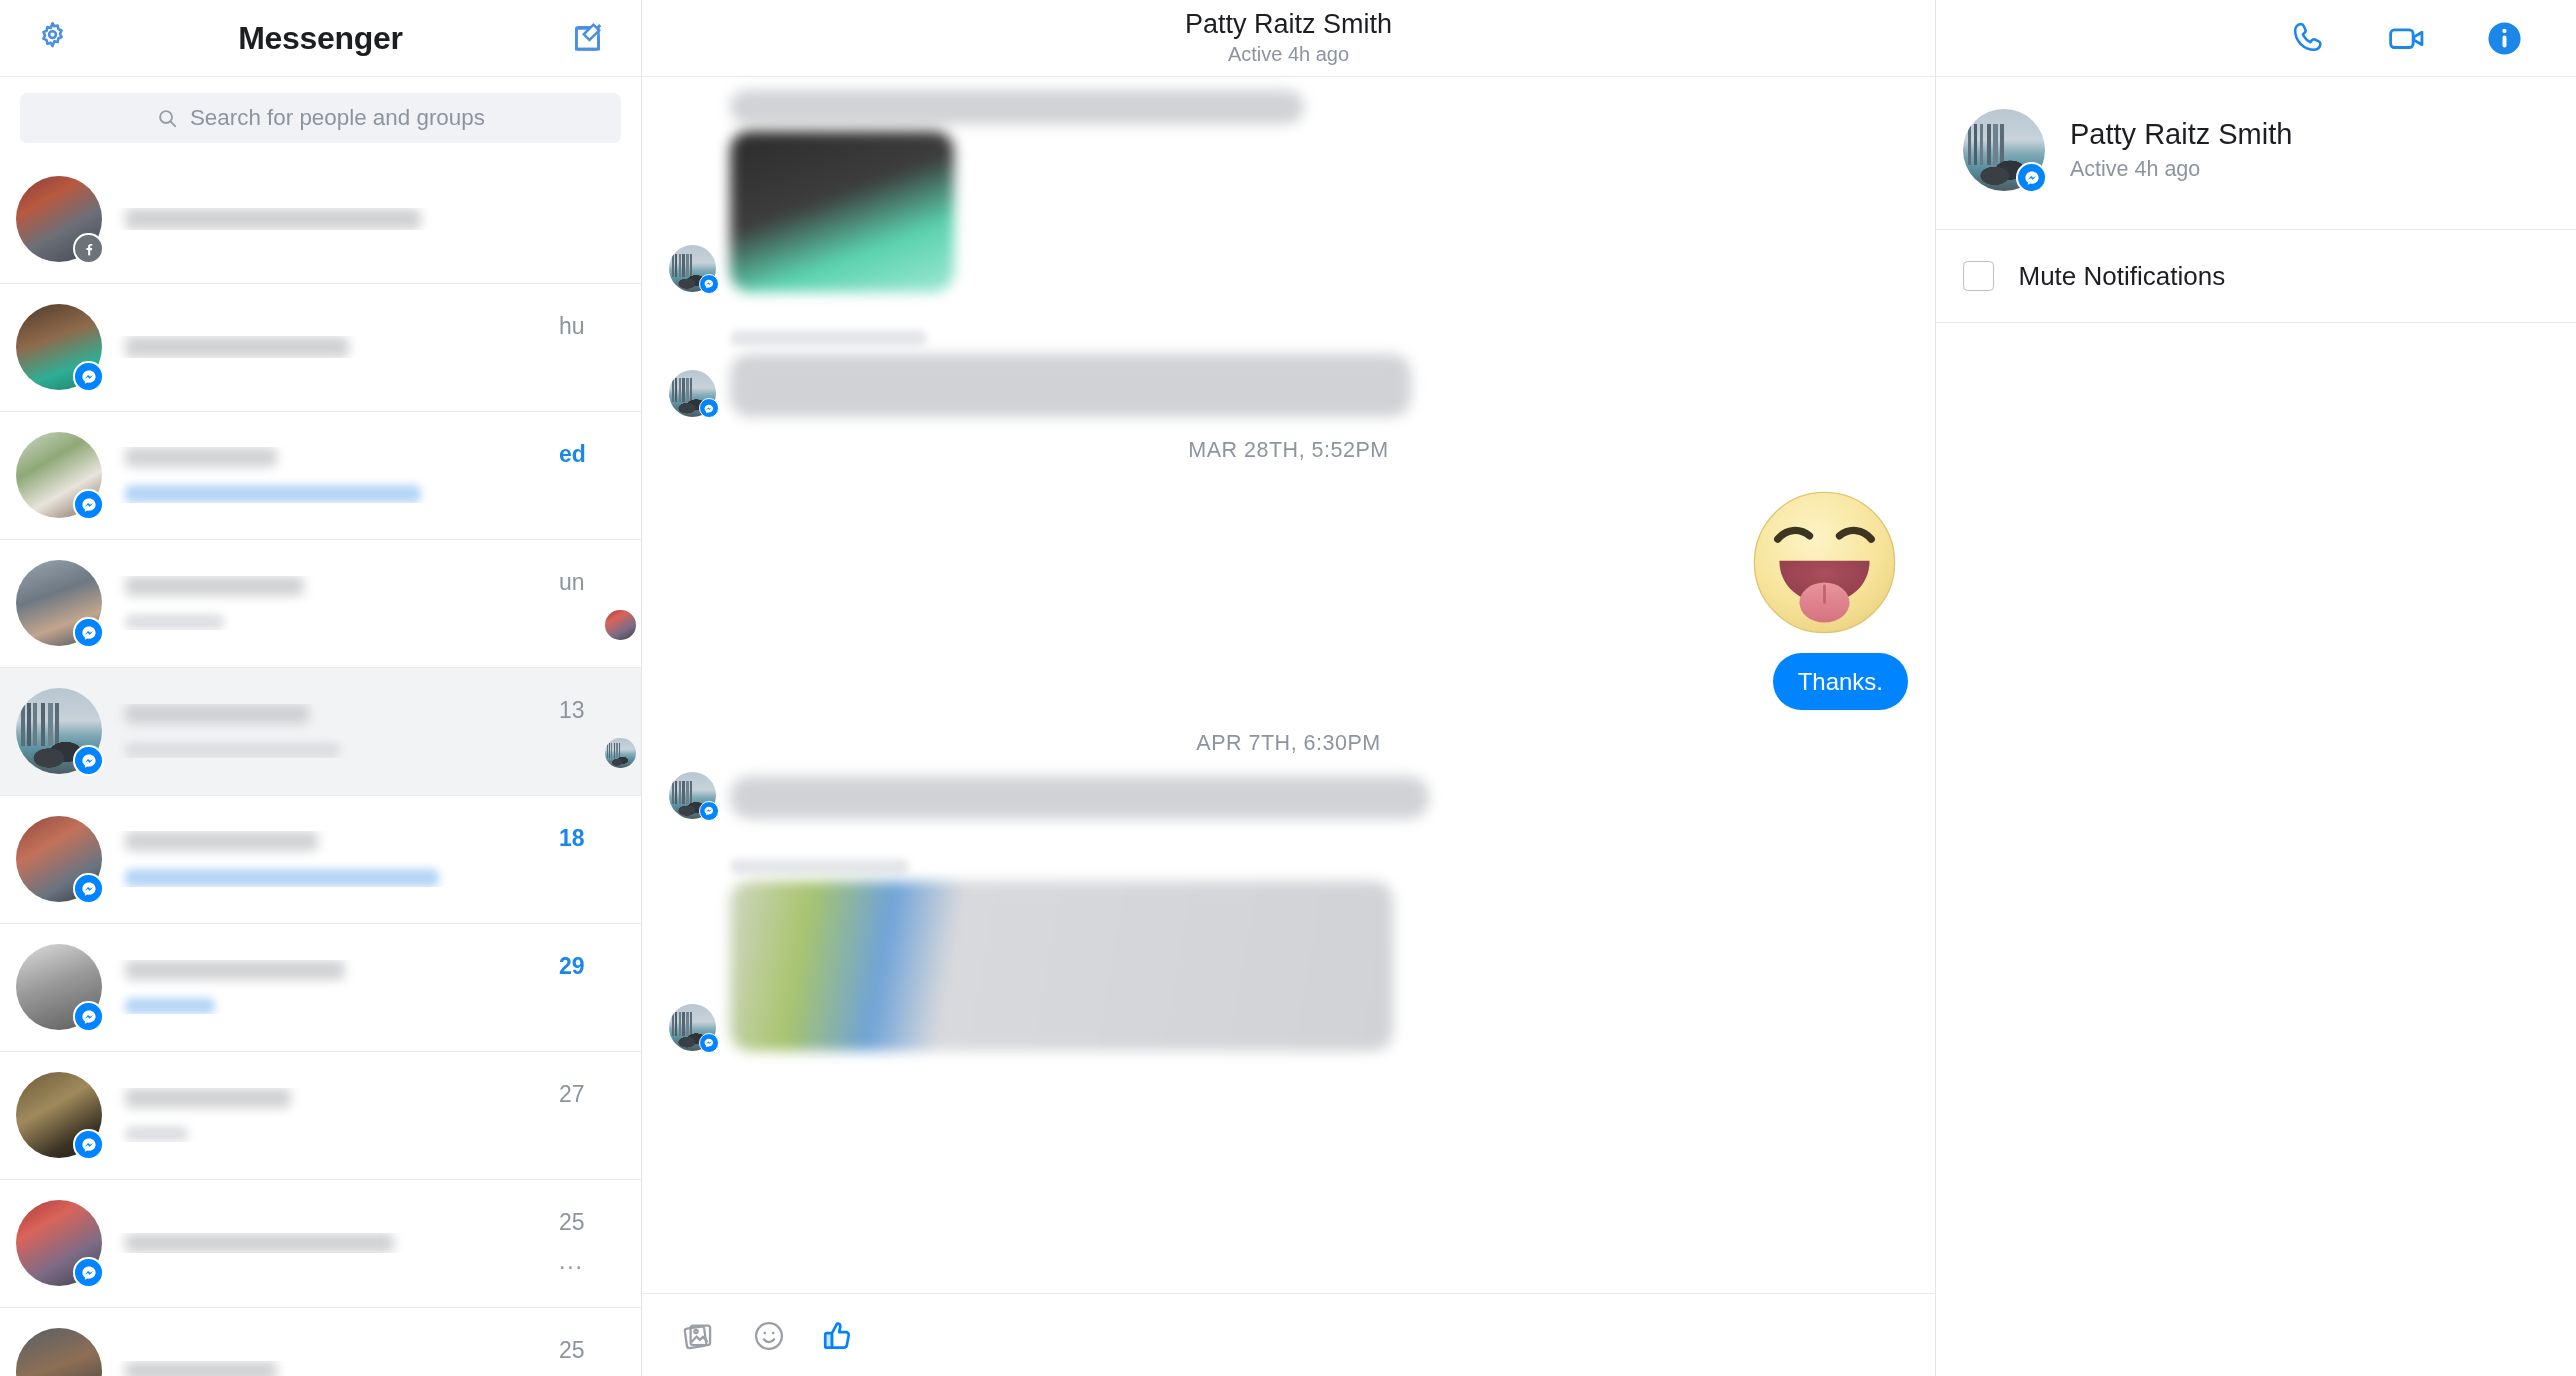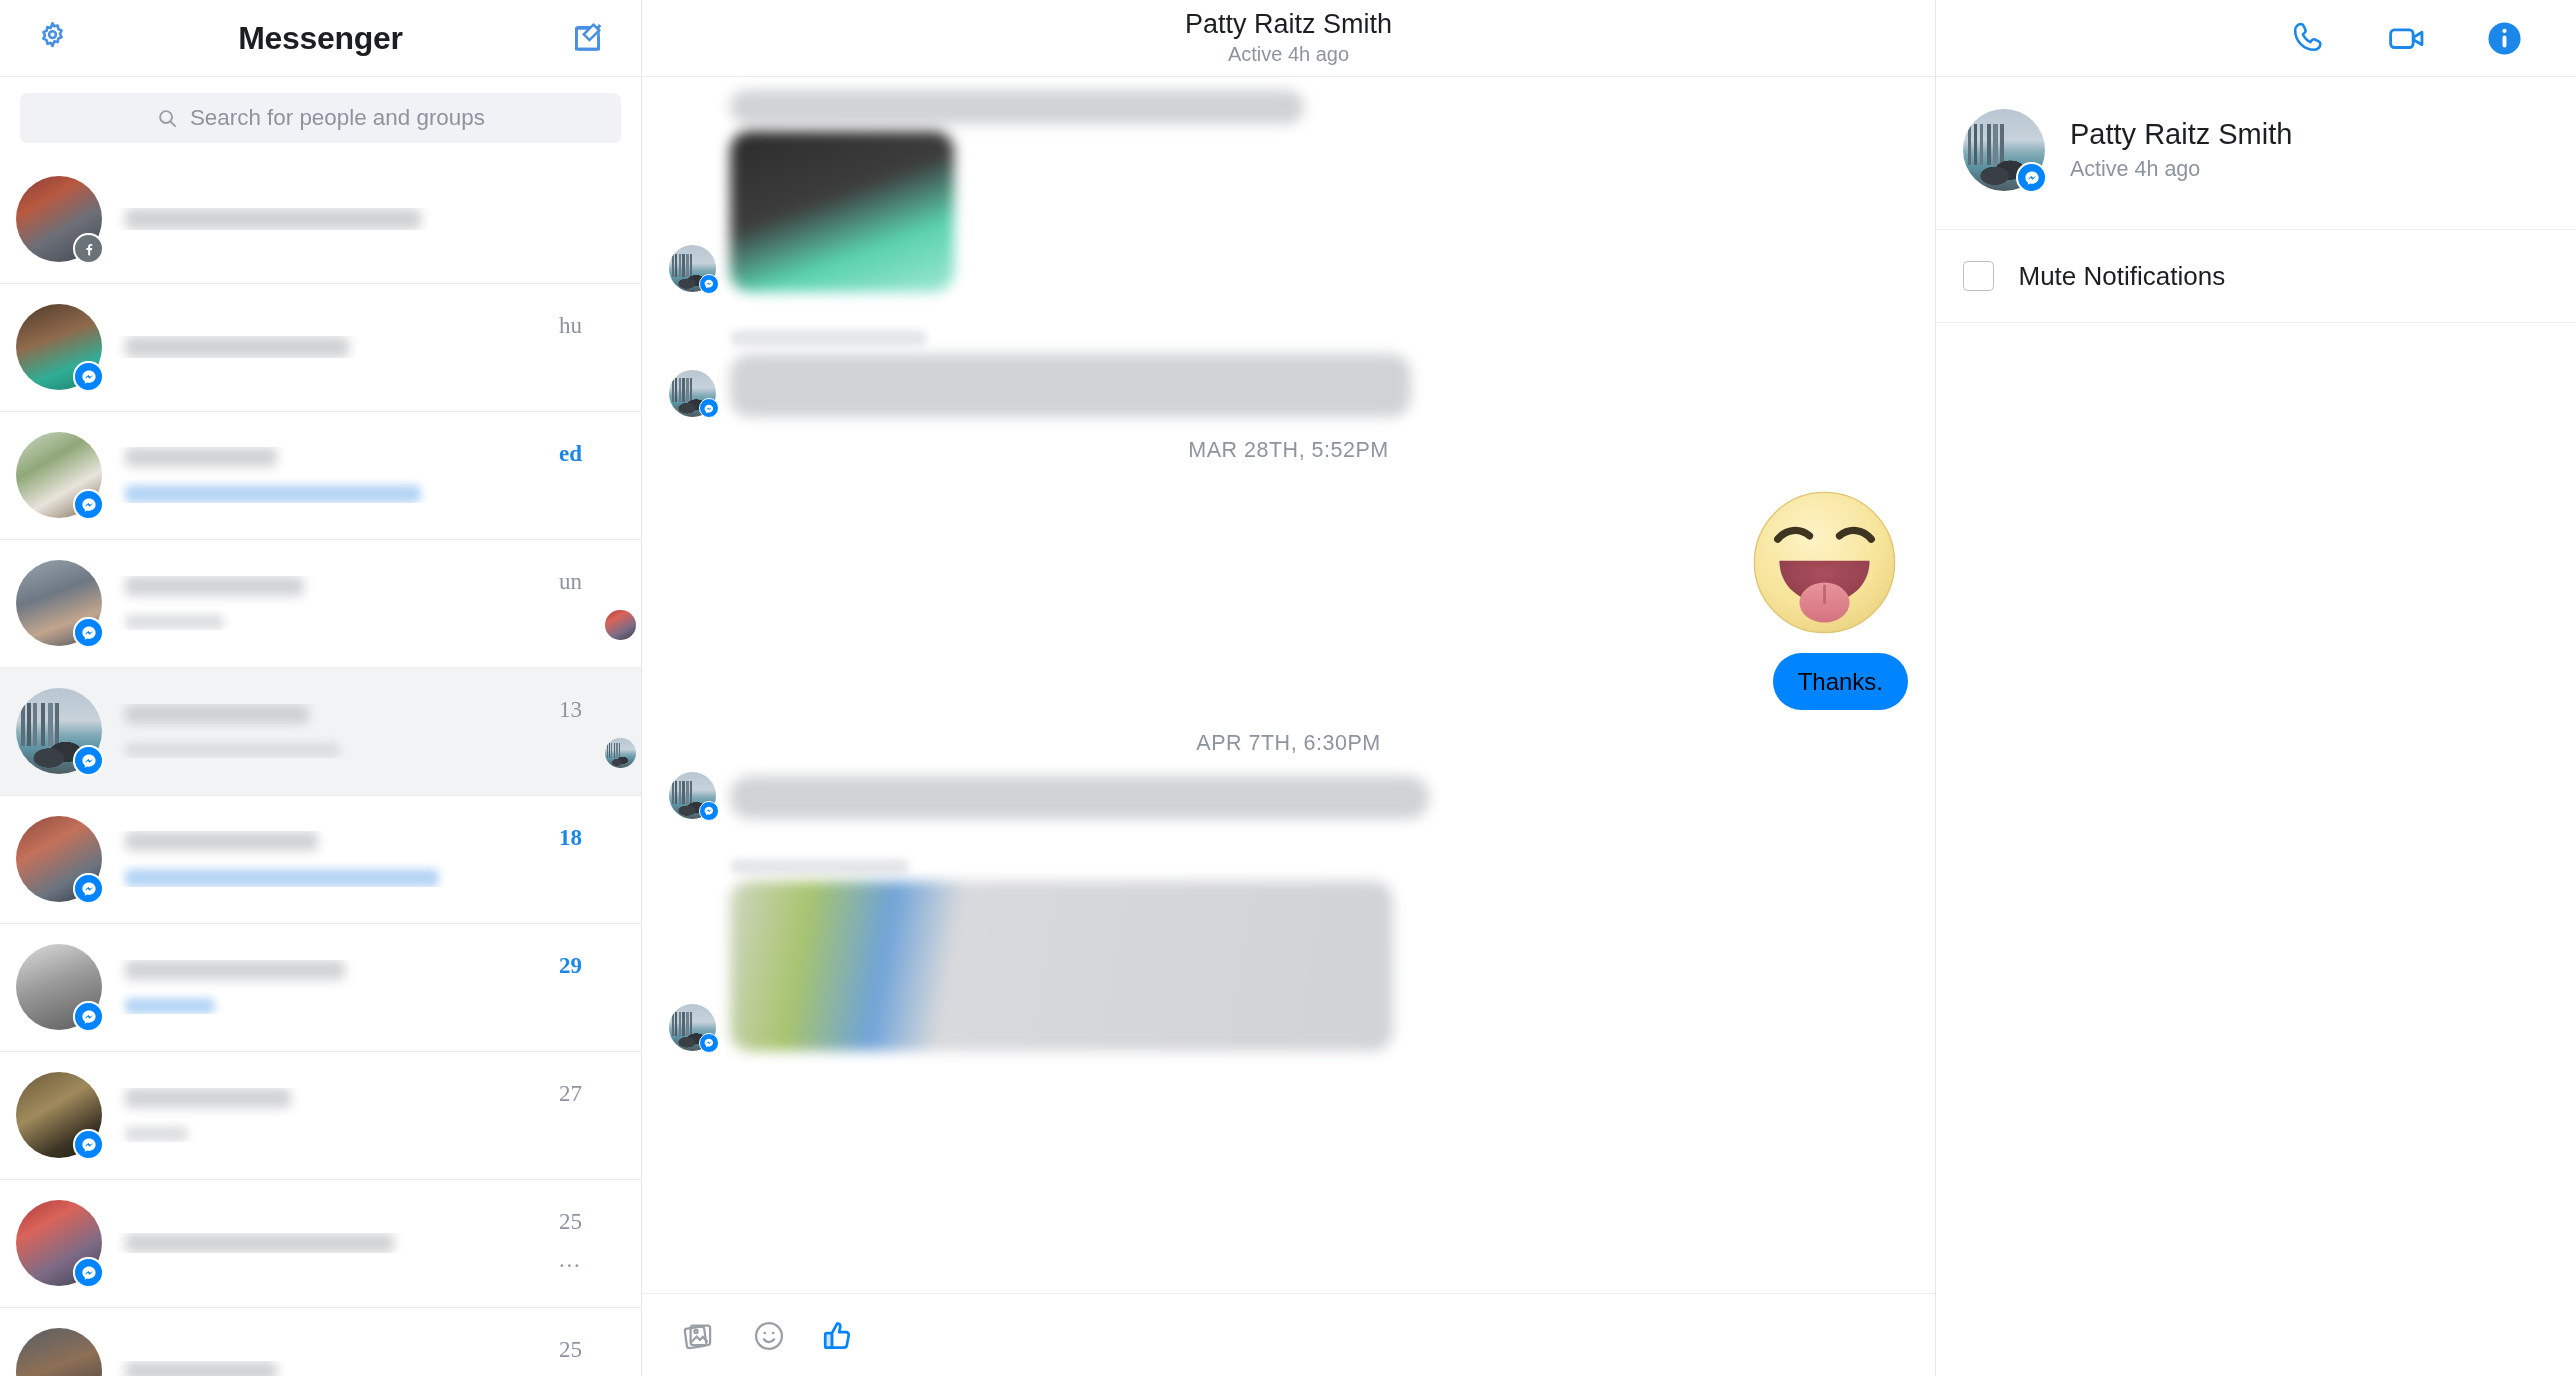--- a/index.html
+++ b/index.html
@@ -20,21 +20,21 @@
   .icon-btn { width:50px; height:50px; display:flex; align-items:center; justify-content:center;
               cursor:pointer; z-index:2; }
 
   .search-wrap { padding:16px 20px 12.5px 20px; }
   .search-box { height:50px; background:#f1f2f6; border-radius:7.2px; display:flex; align-items:center;
                 justify-content:center; gap:10.8px; }
   .search-box .ph { font-size:22.4px; color:#8d949e; }
 
   .convo-list { flex:1; overflow:hidden; position:relative; }
   .convo-row { height:128px; display:flex; align-items:center; padding:0 0 0 16px;
-               border-bottom:0.9px solid #ececec; position:relative; cursor:pointer;font-family:Liberation Serif, serif; }
+               border-bottom:0.9px solid #ececec; position:relative; cursor:pointer; }
   .convo-row.selected { background:#f2f3f5; }
   .av-wrap { position:relative; width:86px; height:86px; min-width:86px; }
   .avatar { width:86px; height:86px; border-radius:50%; overflow:hidden; position:relative; }
   .badge { position:absolute; right:-1.8px; bottom:-1.8px; width:30.5px; height:30.5px; border-radius:50%;
            background:#0084ff; border:2.7px solid #fff; display:flex; align-items:center;
            justify-content:center; }
   .badge.fb { background:#6c7378; }
   .badge svg { width:18px; height:18px; }
   .convo-body { flex:1; padding:0 9px 0 23px; overflow:hidden; }
   .blur-line { background:#c8cacd; border-radius:6.3px; filter:blur(5.4px); opacity:.85; }
@@ -64,21 +64,21 @@
   .msg-av .ring { width:47px; height:47px; border-radius:50%; overflow:hidden; }
   .msg-av .mb { position:absolute; right:-2.7px; bottom:-1.8px; width:20px; height:20px; border-radius:50%;
                 background:#0084ff; border:1.8px solid #fff; display:flex; align-items:center;
                 justify-content:center; }
   .msg-av .mb svg { width:11.7px; height:11.7px; }
   .bubble-blur { border-radius:20px; filter:blur(6.3px); }
   .bubble-in { background:#d0d2d5; }
   .divider-date { text-align:center; font-size:21.5px; color:#8d949e; letter-spacing:0.5px;
                   margin:21.5px 0 16px; }
   .sticker { width:167px; height:167px; }
-  .bubble-out { background:#0084ff; color:#000000; font-size:24px; padding:14.3px 25px;
+  .bubble-out { background:#0084ff; color:#ffffff; font-size:24px; padding:14.3px 25px;
                 border-radius:30.5px; display:inline-block; }
 
   .composer { height:84px; min-height:84px; border-top:0.9px solid #e9ebee; display:flex;
               align-items:center; padding:0 32px; gap:20px; }
   .composer-input { flex:1; font-size:24px; color:#9b9fa6; }
   .comp-icon { width:50px; height:50px; display:flex; align-items:center; justify-content:center;
                cursor:pointer; }
 
   
   .details { width:640px; height:1377px; background:#fff; }

